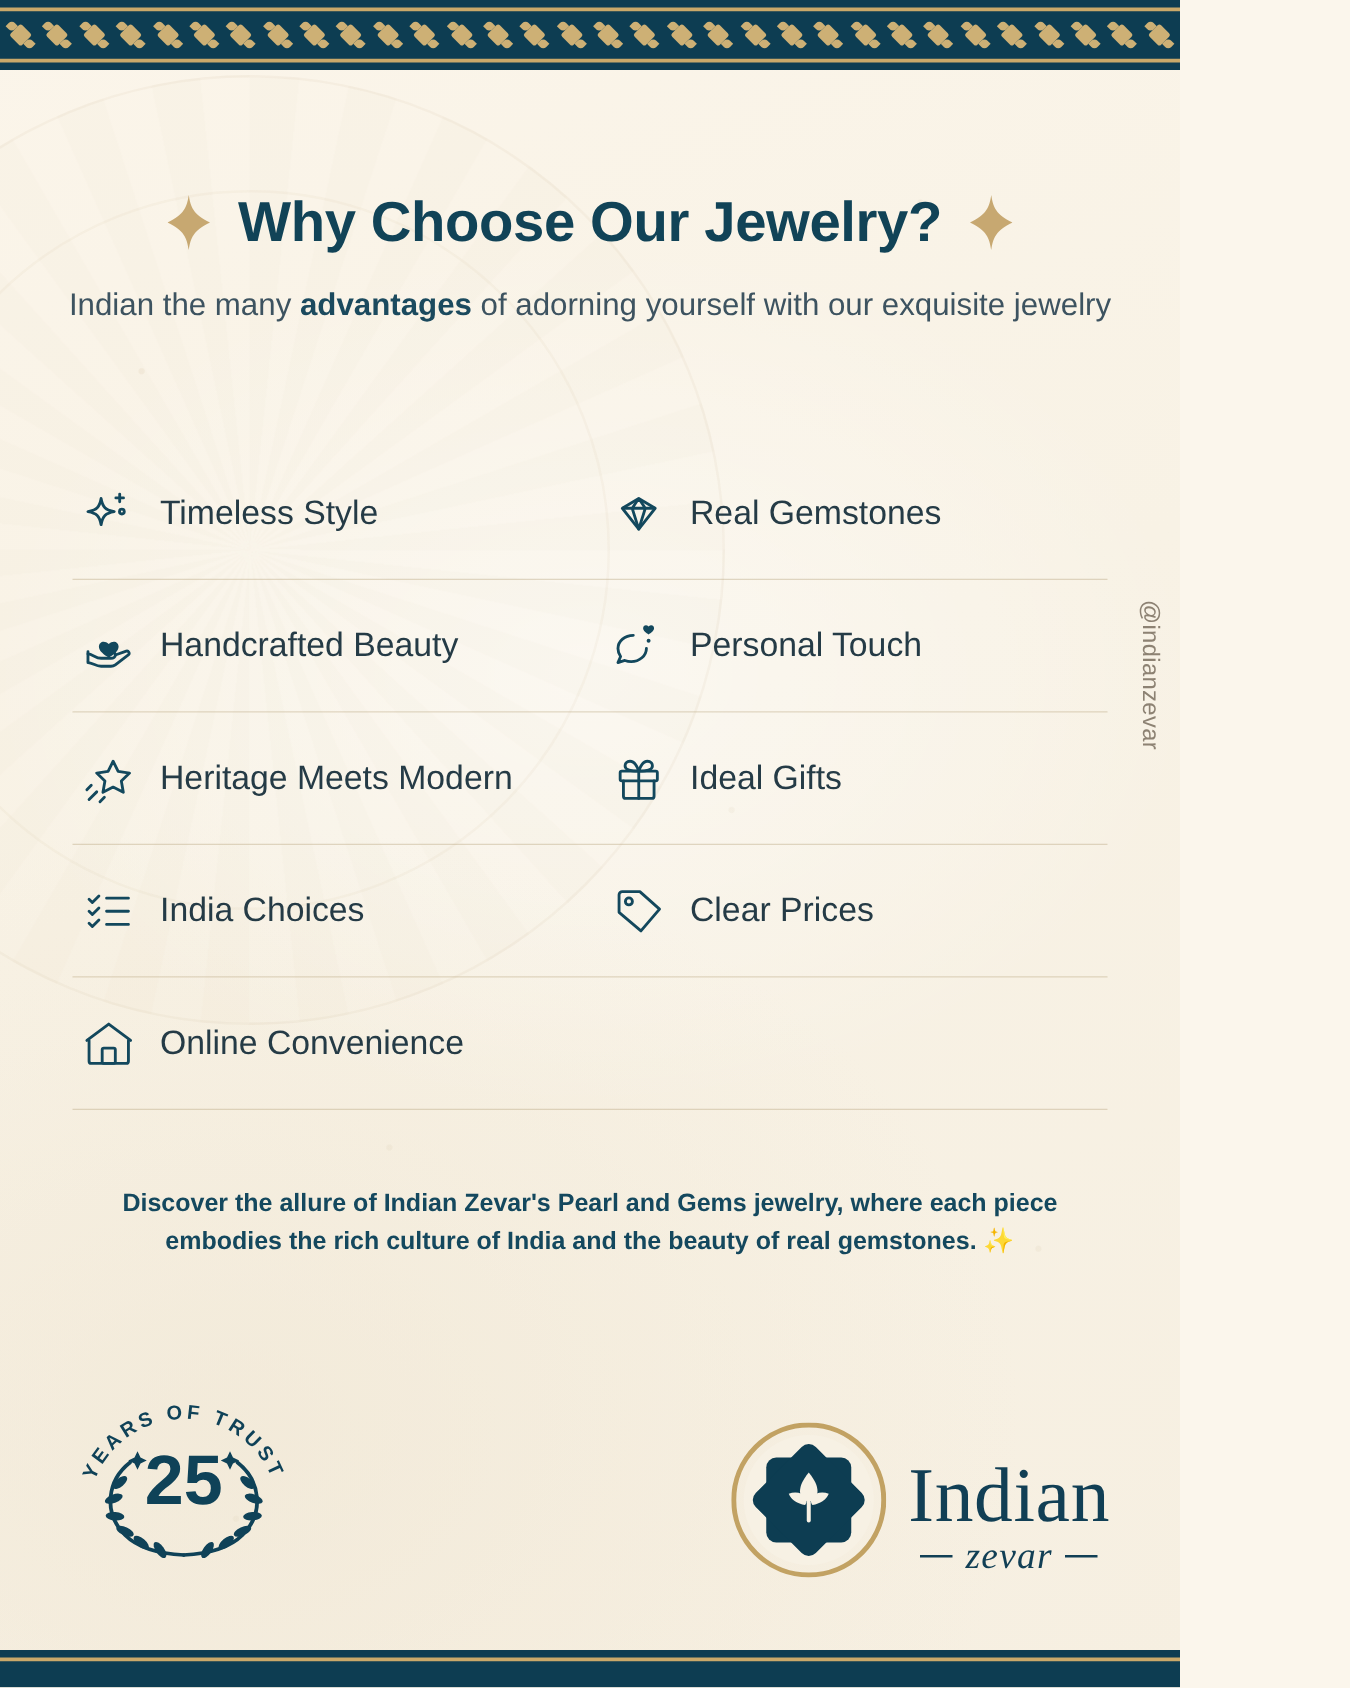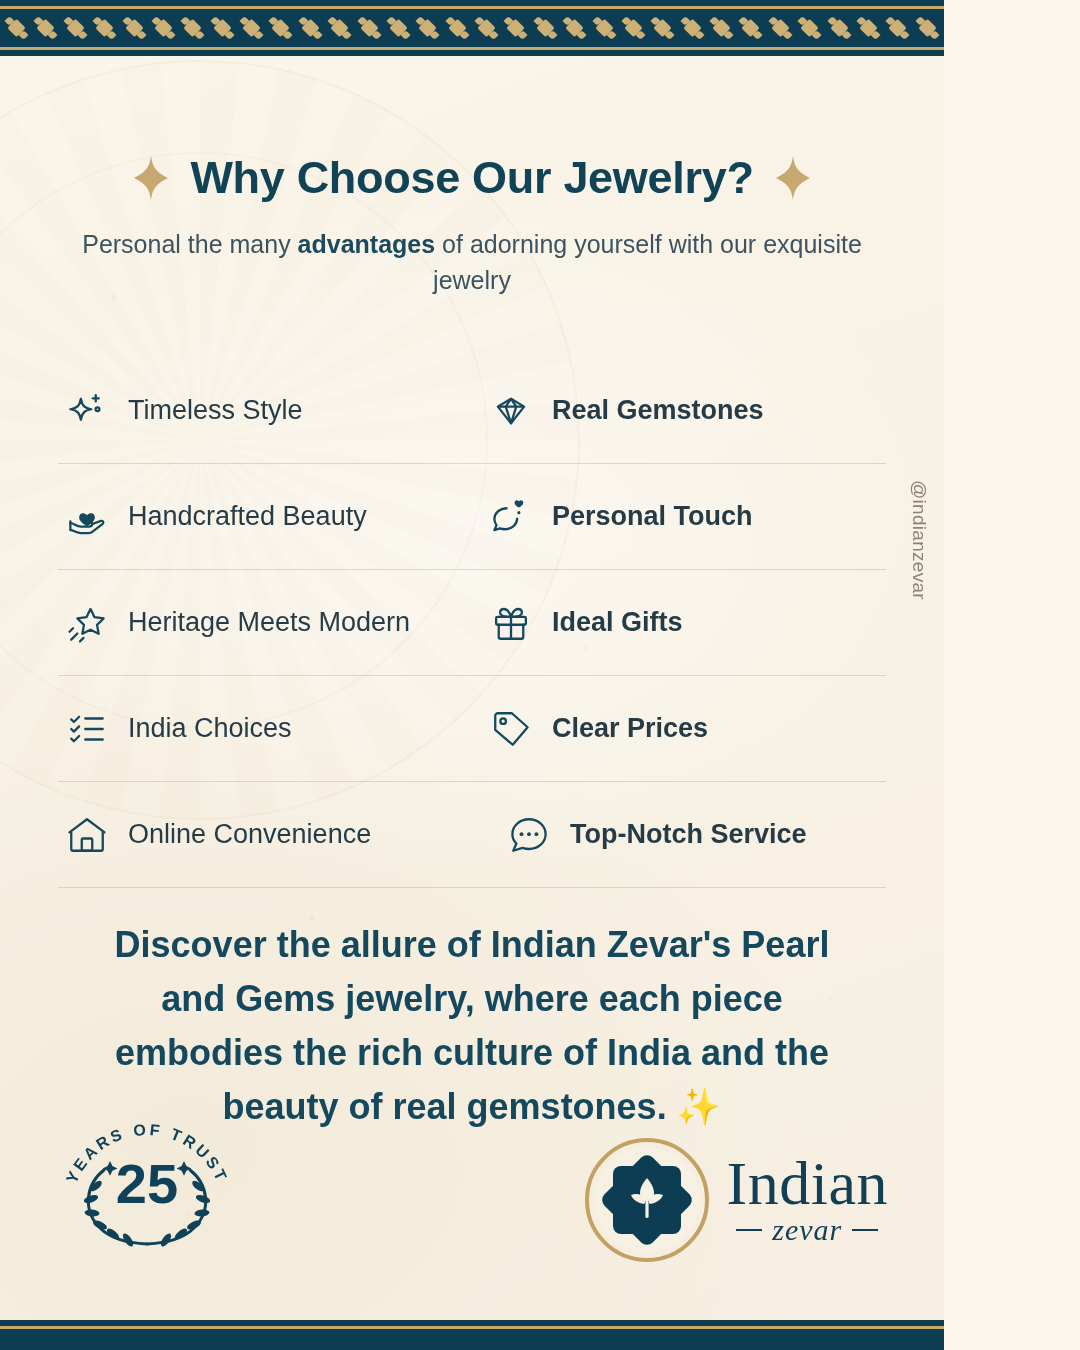--- a/index.html
+++ b/index.html
@@ -125,30 +125,30 @@
     display: flex;
     border-bottom: 1px solid rgba(190,172,138,0.45);
   }
   .frow:last-child { border-bottom: 1px solid rgba(190,172,138,0.45); gap: 18px; }
   .fcell {
     flex: 0 0 50%;
     display: flex; align-items: center; gap: 20px;
     height: 105px;
     padding-left: 8px;
   }
-  .fcell.right { padding-left: 18px; font-weight: bold; }
+  .fcell.right { padding-left: 18px; }
   .ficon { width: 42px; height: 42px; flex: none; color: #13485d; }
   .ficon svg { width: 42px; height: 42px; display: block; }
   .flabel { font-size: 27px; color: #253b46; }
 
   
   .closing {
-    position: absolute; top: 918px; left: 78px; right: 78px;
+    position: absolute; top: 948px; left: 78px; right: 78px;
     text-align: center;
-    font-size: 36px; line-height: 1.5;
+    font-size: 20px; line-height: 1.5;
     color: #14485e; font-weight: bold;
   }
   .closing .sp { color: #d9b455; font-weight: normal; }
 
   
   .handle {
     position: absolute; right: 14px; top: 600px;
     transform: rotate(90deg); transform-origin: right top;
     font-size: 19px; color: #8d8273; letter-spacing: .3px;
     white-space: nowrap;
@@ -158,21 +158,21 @@
   .badge {
     position: absolute; left: 52px; bottom: 92px;
     width: 190px; height: 160px;
     color: #0f4258;
   }
   .badge svg { width: 190px; height: 160px; display: block; }
 
   
   .brand {
     position: absolute; right: 56px; bottom: 88px;
-    display: flex; align-items: center; gap: 18px;
+    display: flex; align-items: flex-end; gap: 18px;
   }
   .brand-mark { width: 124px; height: 124px; }
   .brand-mark svg { width: 124px; height: 124px; display: block; }
   .brand-text { display: flex; flex-direction: column; align-items: center; }
   .brand-name {
     font-family: "Liberation Serif", serif;
     font-size: 62px; line-height: .98; color: #113f55; letter-spacing: .5px;
   }
   .brand-sub {
     font-family: "Liberation Serif", serif;
@@ -236,21 +236,21 @@
         </svg>
       </span>
       <h1 class="title">Why Choose Our Jewelry?</h1>
       <span class="spark">
         <svg viewBox="0 0 34 44" fill="currentColor" aria-hidden="true">
           <path d="M17 0c1.6 10 3.6 15.4 17 22-13.4 6.6-15.4 12-17 22-1.6-10-3.6-15.4-17-22C13.4 15.4 15.4 10 17 0z"></path>
         </svg>
       </span>
     </div>
     <p class="subtitle">
-      <span>Personal the many </span><b>advantages</b><span> of adorning yourself with our exquisite jewelry</span>
+      <span>Indian the many </span><b>advantages</b><span> of adorning yourself with our exquisite jewelry</span>
     </p>
   </div>
 
   <div class="features">
 
     <div class="frow">
       <div class="fcell">
         <span class="ficon">
           <svg viewBox="0 0 48 48" fill="none" stroke="currentColor" stroke-width="2.6" stroke-linecap="round" stroke-linejoin="round">
             <path d="M17 10c1.4 8 4 10.6 12 12-8 1.4-10.6 4-12 12-1.4-8-4-10.6-12-12 8-1.4 10.6-4 12-12z"></path>
@@ -345,31 +345,20 @@
     <div class="frow">
       <div class="fcell">
         <span class="ficon">
           <svg viewBox="0 0 48 48" fill="none" stroke="currentColor" stroke-width="2.6" stroke-linecap="round" stroke-linejoin="round">
             <path d="M6 21v19a2 2 0 002 2h32a2 2 0 002-2V21"></path>
             <path d="M4 21L24 6l20 15"></path>
             <rect x="18" y="28" width="12" height="14" rx="1.5"></rect>
           </svg>
         </span>
         <span class="flabel">Online Convenience</span>
-      </div>
-      <div class="fcell right">
-        <span class="ficon">
-          <svg viewBox="0 0 48 48" fill="none" stroke="currentColor" stroke-width="2.6" stroke-linecap="round" stroke-linejoin="round">
-            <path d="M43 23c0 9.4-8.5 17-19 17-2.6 0-5.1-.5-7.4-1.3L6 42l3.6-8.3C6.7 30.8 5 27.1 5 23 5 13.6 13.5 6 24 6s19 7.6 19 17z"></path>
-            <circle cx="15.5" cy="23" r="2.2" fill="currentColor" stroke="none"></circle>
-            <circle cx="24" cy="23" r="2.2" fill="currentColor" stroke="none"></circle>
-            <circle cx="32.5" cy="23" r="2.2" fill="currentColor" stroke="none"></circle>
-          </svg>
-        </span>
-        <span class="flabel">Top-Notch Service</span>
       </div>
     </div>
 
   </div>
 
   <p class="closing">
     <span>Discover the allure of Indian Zevar's Pearl and Gems jewelry, where each piece embodies the rich culture of India and the beauty of real gemstones. </span><span class="sp">✨</span>
   </p>
 
   <div class="handle">@indianzevar</div>

